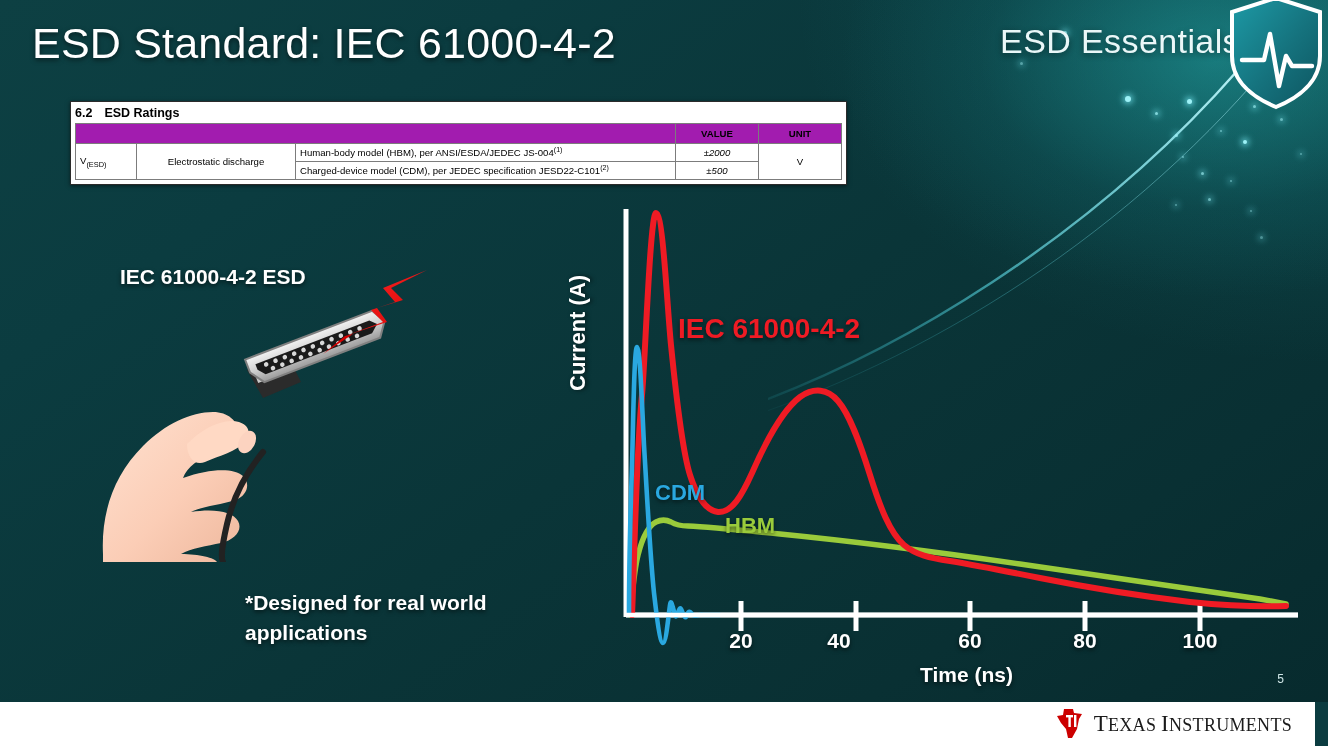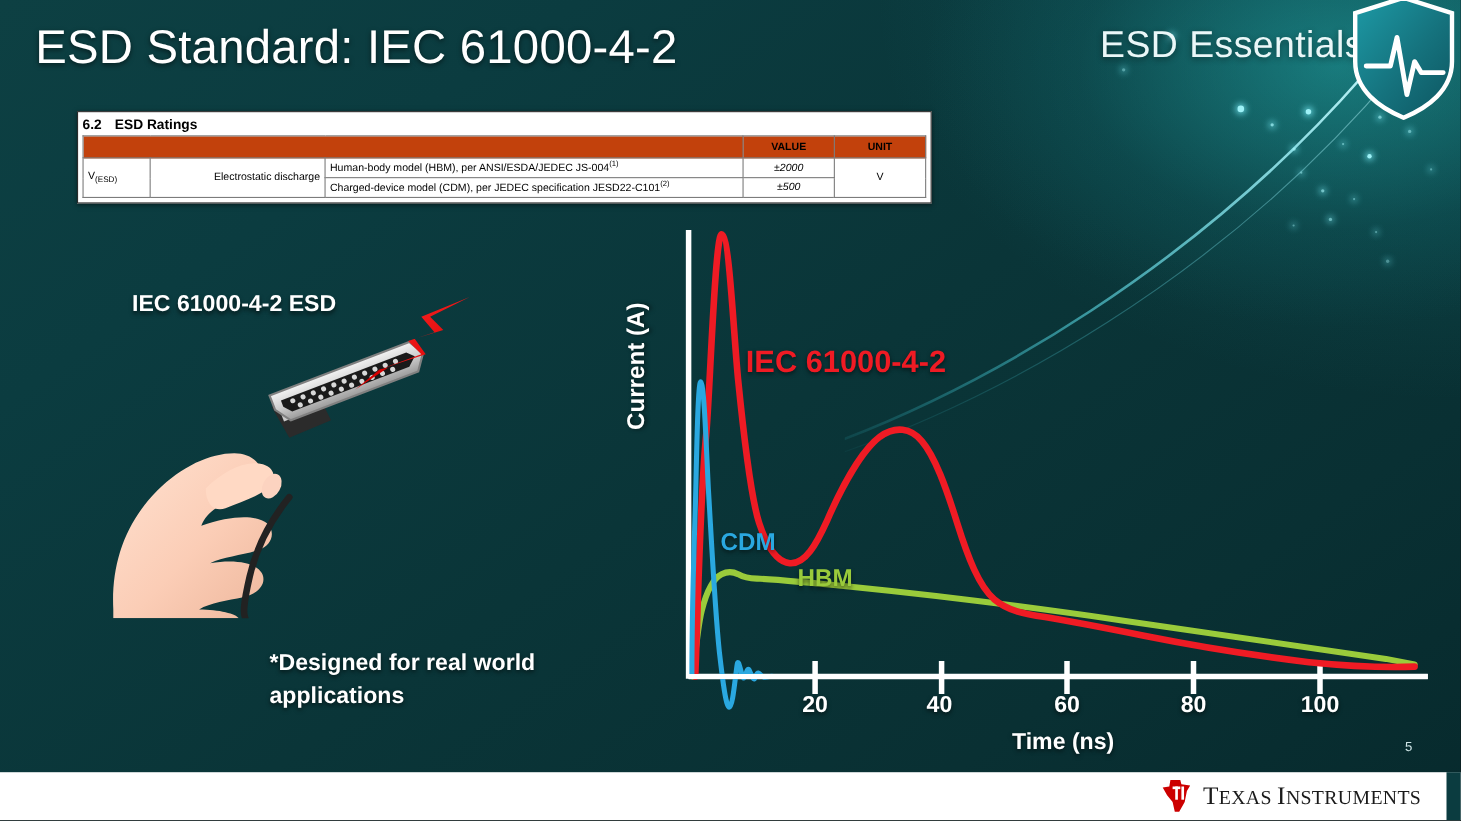--- a/index.html
+++ b/index.html
@@ -44,23 +44,23 @@
   }
   .ds-head{
     font-size:12.5px;font-weight:bold;color:#000;
     padding:4px 6px 3px 4px;
     font-family:"Liberation Sans",sans-serif;
   }
   .ds-head .num{display:inline-block;margin-right:12px;}
   table.ds{border-collapse:collapse;width:calc(100% - 8px);margin:0 4px 4px 4px;
     font-size:9.6px;font-family:"Liberation Sans",sans-serif;}
   table.ds td,table.ds th{border:1px solid #7c7c7c;padding:2px 4px;vertical-align:middle;}
-  table.ds th{background:#c2410c;font-size:9.6px;text-align:center;height:15px;}
+  table.ds th{background:#a21caf;font-size:9.6px;text-align:center;height:15px;}
   td.c-sym{width:52px;text-align:left;font-size:9.6px;white-space:nowrap;}
-  td.c-par{width:150px;text-align:right;}
+  td.c-par{width:150px;text-align:center;}
   td.c-desc{text-align:left;line-height:1.25;}
   td.c-val{width:74px;text-align:center;font-style:italic;}
   td.c-unit{width:74px;text-align:center;}
   sub{font-size:7.4px;}
   sup{font-size:7px;vertical-align:super;}
   .blankhead{background:#d4d4d4;}
   
   .lbl-esd{
     position:absolute;left:120px;top:265px;
     font-size:21px;font-weight:bold;color:#ffffff;
@@ -301,21 +301,21 @@
     </svg>
 
     <div class="ylab">Current (A)</div>
     <div class="xlab">Time (ns)</div>
 
     <div class="ser-lab lab-iec">IEC 61000-4-2</div>
     <div class="ser-lab lab-cdm">CDM</div>
     <div class="ser-lab lab-hbm">HBM</div>
 
     <div class="tick-lab" style="left:171px;top:434px">20</div>
-    <div class="tick-lab" style="left:284px;top:434px">40</div>
+    <div class="tick-lab" style="left:269px;top:434px">40</div>
     <div class="tick-lab" style="left:400px;top:434px">60</div>
     <div class="tick-lab" style="left:515px;top:434px">80</div>
     <div class="tick-lab" style="left:630px;top:434px">100</div>
   </div>
 
   <div class="pageno">5</div>
 
   <div class="footer">
     <div class="ti-wrap">
       <svg width="30" height="33" viewBox="0 0 30 33">

